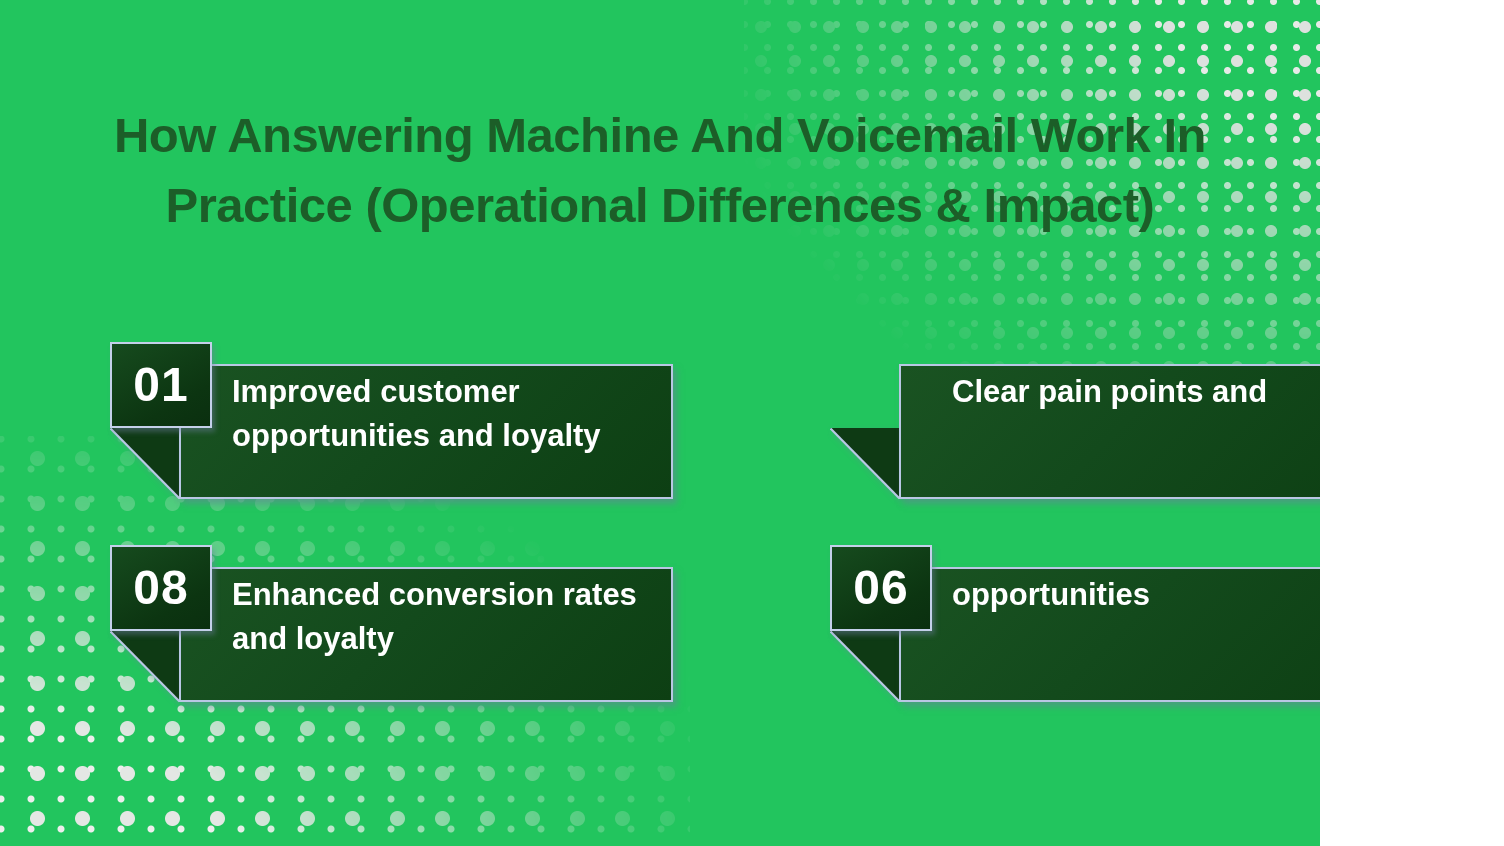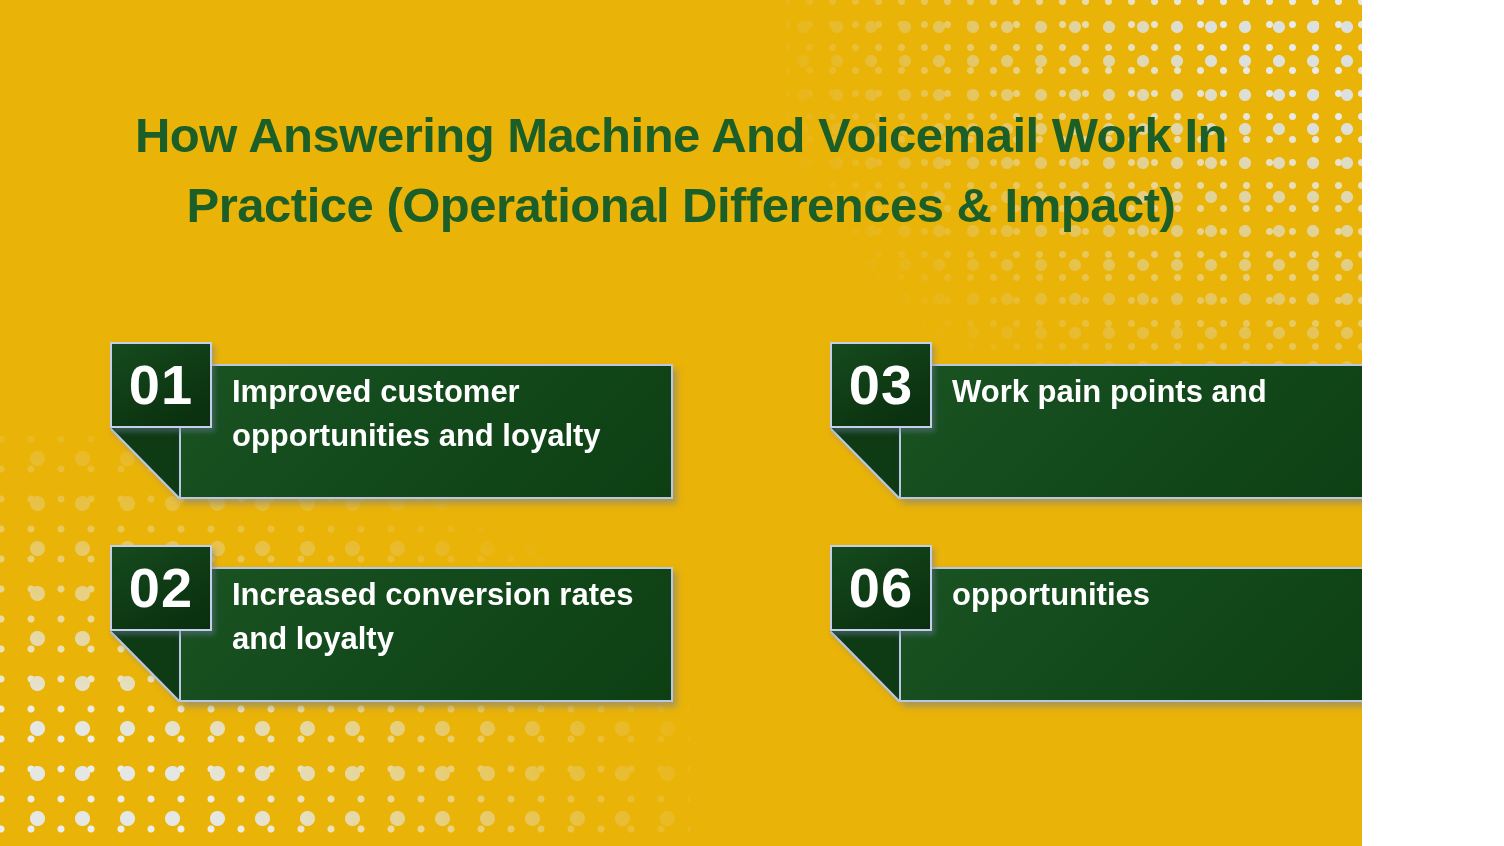--- a/index.html
+++ b/index.html
@@ -1,21 +1,20 @@
 <!DOCTYPE html>
 <html><head>
 <meta charset="utf-8">
 <style>
   html,body{margin:0;padding:0;}
   body{width:1504px;height:846px;font-family:"Liberation Sans",sans-serif;}
 
   .canvas{
     position:relative;width:1320px;height:846px;overflow:hidden;
-    background:#eab308;
-    padding-left:42px;
+    background:#22c55e;
   }
 
   
   .dots{position:absolute;pointer-events:none;}
   .dots-tr{
     top:-24px;right:-24px;width:600px;height:480px;
     background-image:
       radial-gradient(circle, #dde1de 5.5px, rgba(221,225,222,0) 6.5px),
       radial-gradient(circle, #e7eae7 3px, rgba(231,234,231,0) 4px);
     background-size:34px 34px,23px 23px;
@@ -67,21 +66,21 @@
   .tail{position:absolute;left:0;top:86px;z-index:1;
     filter:drop-shadow(3px 3px 3px rgba(108,126,158,.45));}
 
   .numbox{
     position:absolute;left:0;top:0;width:98px;height:82px;z-index:3;
     border:2px solid #c4d0ea;
     background:linear-gradient(150deg,#164b1e 0%,#0c3511 70%,#0a2f0f 100%);
     box-shadow:3px 4px 5px rgba(108,126,158,.45);
     display:flex;align-items:center;justify-content:center;
   }
-  .num{color:#ffffff;font-size:56px;font-weight:600;letter-spacing:1px;line-height:1;}
+  .num{color:#ffffff;font-size:48px;font-weight:600;letter-spacing:1px;line-height:1;}
 </style>
 </head>
 <body>
 
 <div class="canvas">
 
   <div class="dots dots-tr"></div>
   <div class="dots dots-bl"></div>
 
   <h1 class="title">
@@ -105,41 +104,38 @@
     </div>
   </div>
 
   <div class="item p2">
     <svg class="tail" width="71" height="72" viewBox="0 0 71 72">
       <polygon points="0,0 69,0 69,70" fill="#0e3a14"></polygon>
       <line x1="0.5" y1="0.5" x2="69.5" y2="70.5" stroke="#b9c7e4" stroke-width="2.2"></line>
     </svg>
     <div class="bar">
       <div class="bar-text">
-        <span class="line">Increased conversion rates</span>
+        <span class="line">Enhanced conversion rates</span>
         <span class="line">and loyalty</span>
       </div>
     </div>
     <div class="numbox">
-      <span class="num">02</span>
+      <span class="num">08</span>
     </div>
   </div>
 
   <div class="item p3">
     <svg class="tail" width="71" height="72" viewBox="0 0 71 72">
       <polygon points="0,0 69,0 69,70" fill="#0e3a14"></polygon>
       <line x1="0.5" y1="0.5" x2="69.5" y2="70.5" stroke="#b9c7e4" stroke-width="2.2"></line>
     </svg>
     <div class="bar">
       <div class="bar-text">
-        <span class="line">Work pain points and</span>
+        <span class="line">Clear pain points and</span>
       </div>
-    </div>
-    <div class="numbox">
-      <span class="num">03</span>
     </div>
   </div>
 
   <div class="item p4">
     <svg class="tail" width="71" height="72" viewBox="0 0 71 72">
       <polygon points="0,0 69,0 69,70" fill="#0e3a14"></polygon>
       <line x1="0.5" y1="0.5" x2="69.5" y2="70.5" stroke="#b9c7e4" stroke-width="2.2"></line>
     </svg>
     <div class="bar">
       <div class="bar-text">

